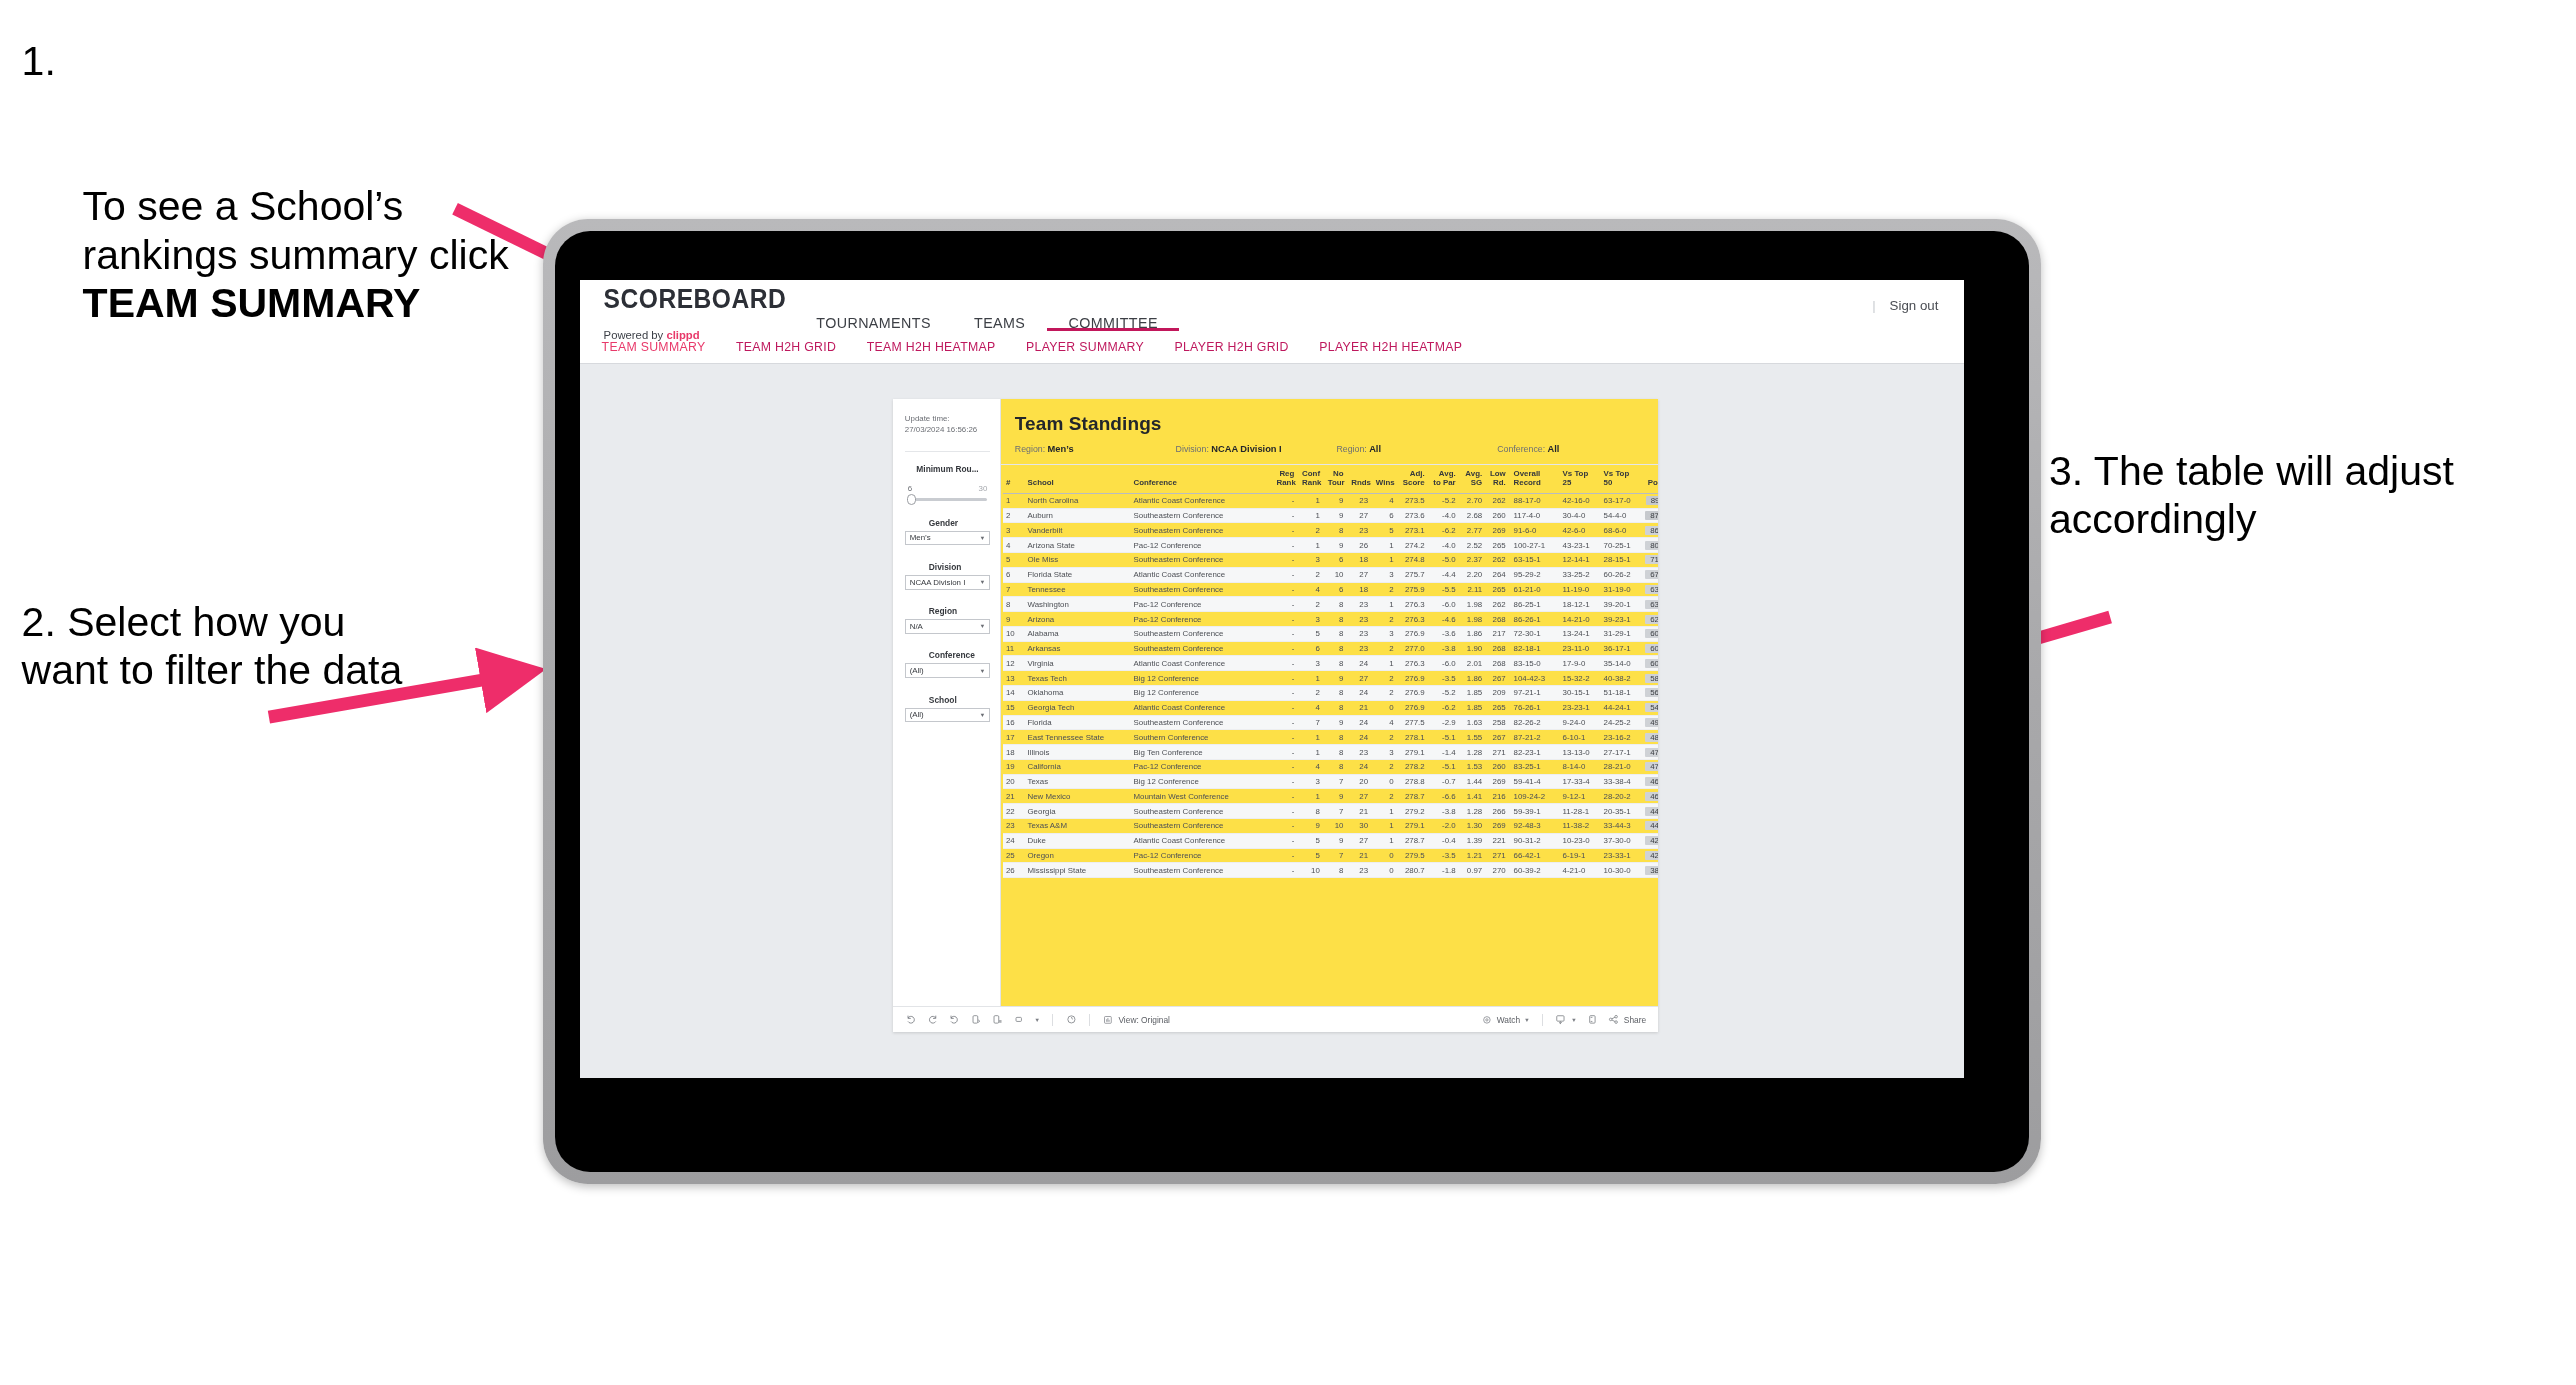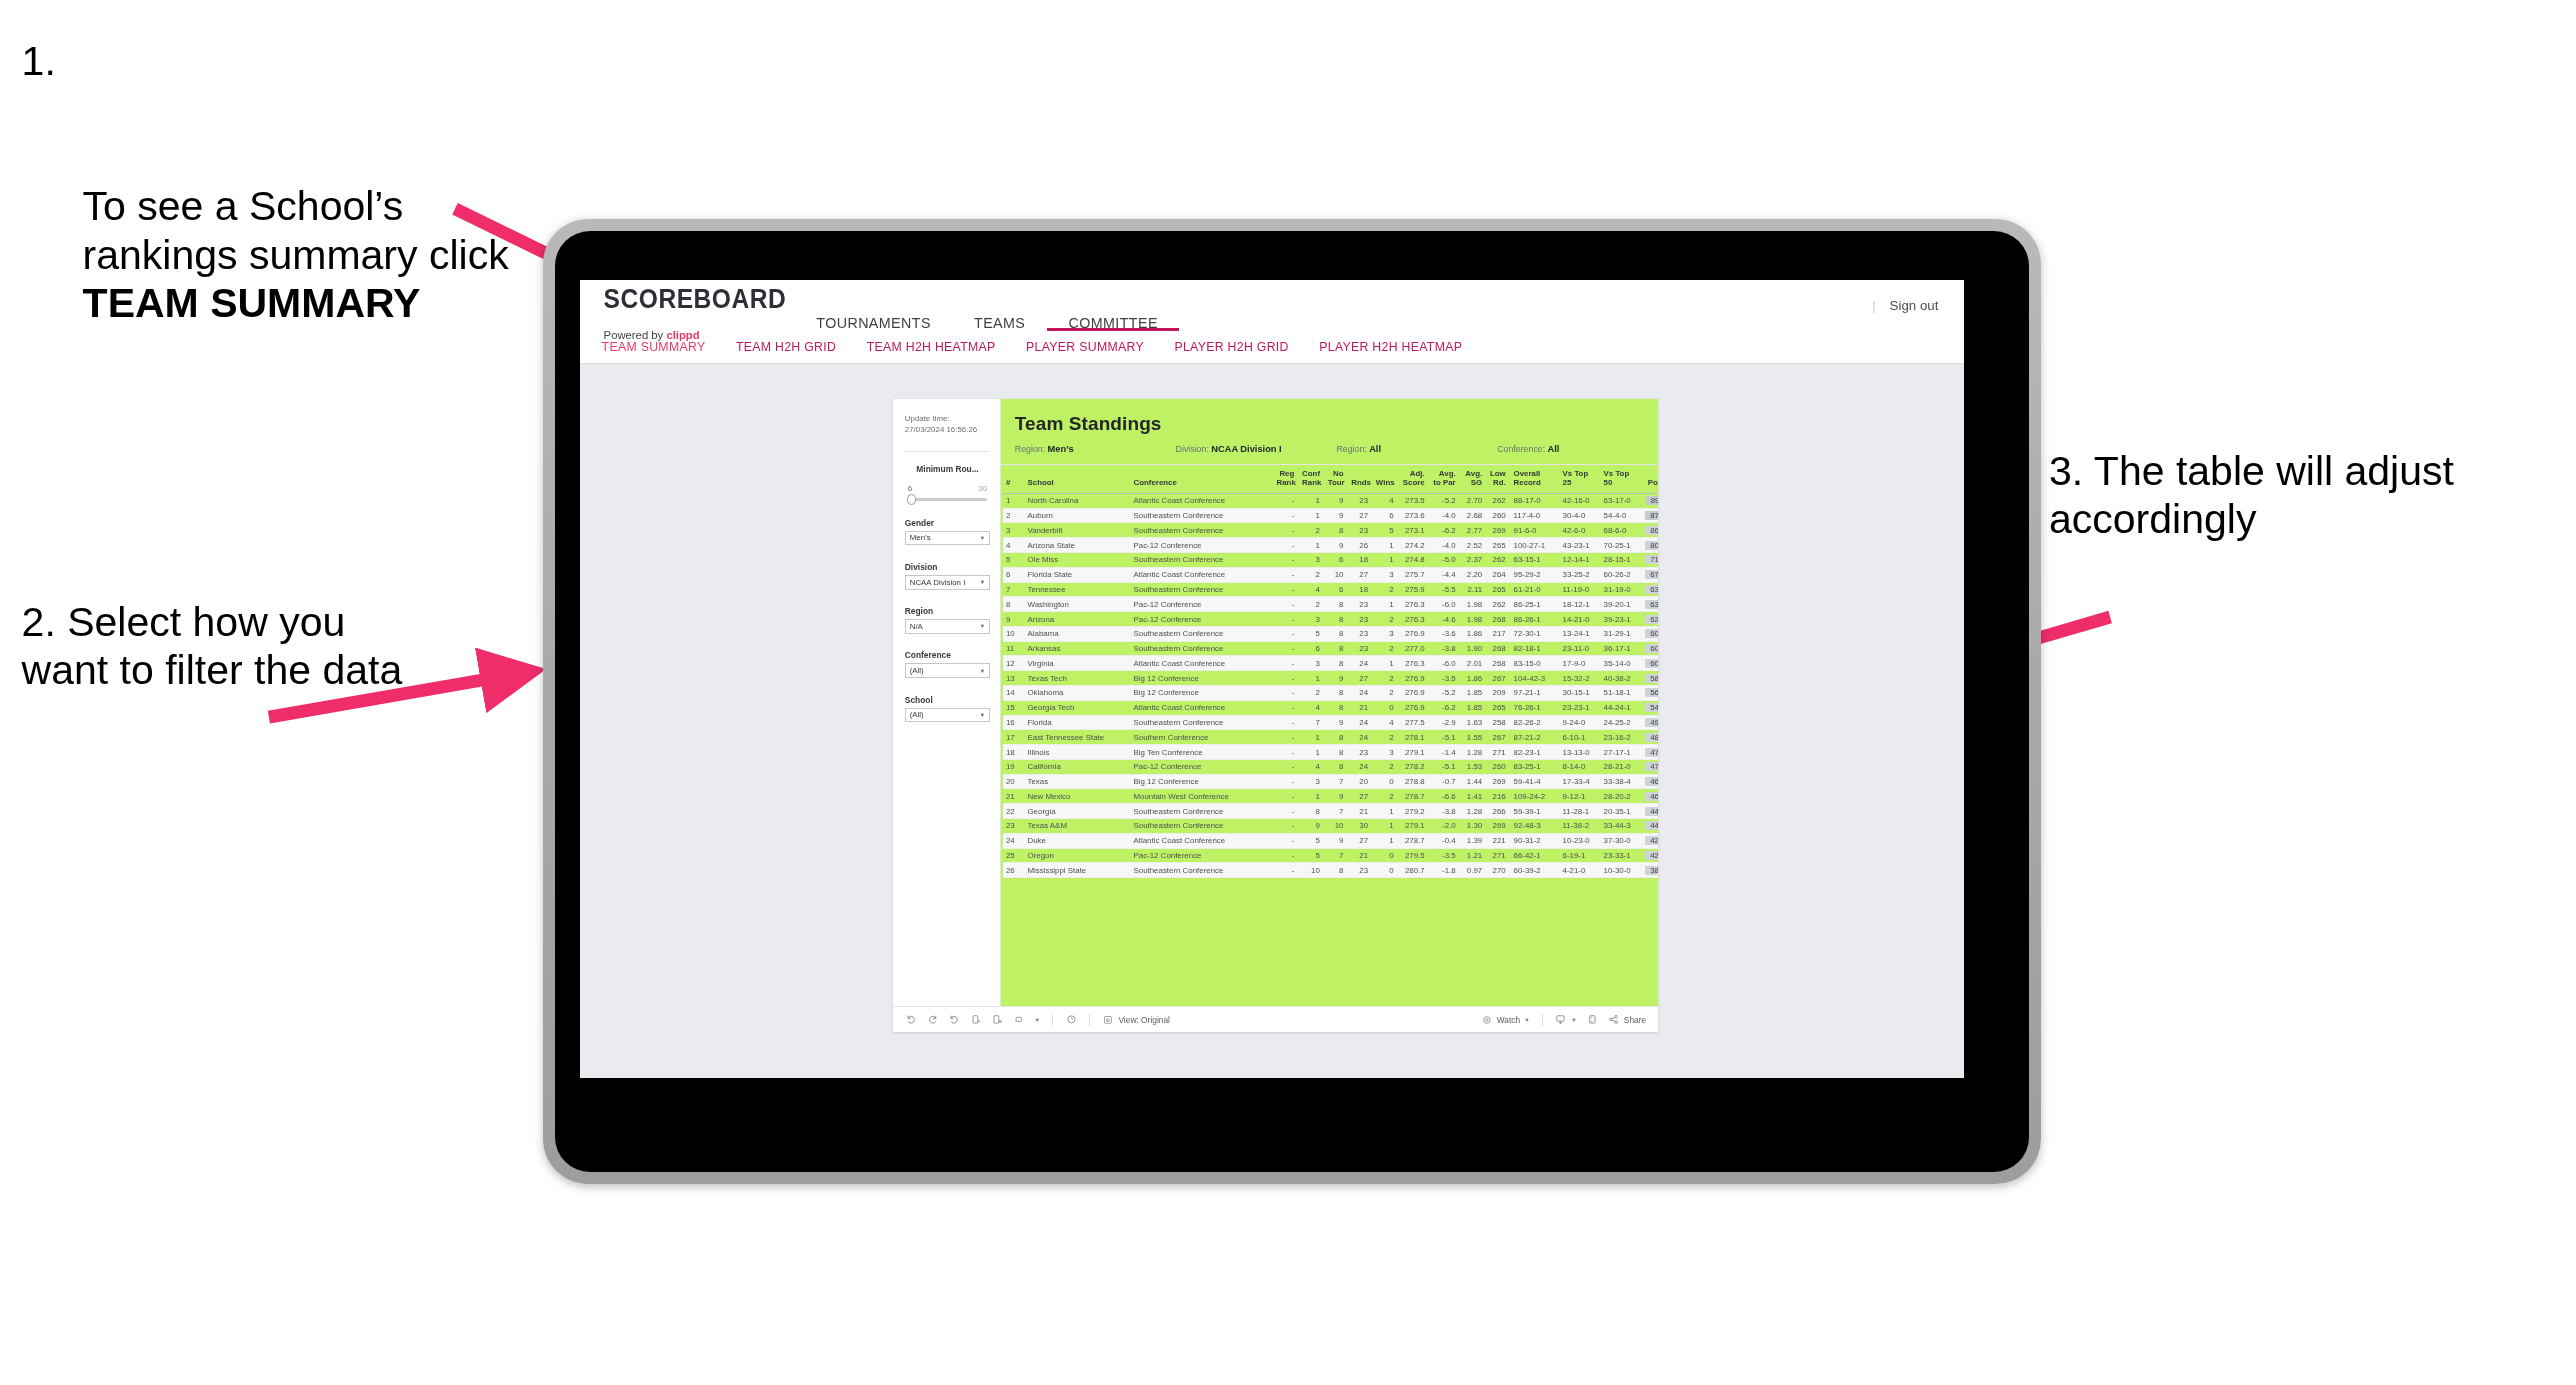--- a/index.html
+++ b/index.html
@@ -91,21 +91,21 @@
   .subnav-item.active { color: #e8396a; }
 
   
   .canvas {
     position: relative; height: calc(100% - 85px);
     background: #e9ebee; padding: 37px 0 0 0;
   }
   .dash {
     position: absolute; left: 313px; top: 35px;
     width: 765px; height: 633px;
-    background: #bef264; box-shadow: 0 1px 2.9px rgba(0,0,0,.14);
+    background: #fde047; box-shadow: 0 1px 2.9px rgba(0,0,0,.14);
     display: flex; flex-direction: column;
   }
   .dash-body { display: flex; flex: 1; min-height: 0; }
 
   
   .side {
     width: 108px; border-right: 1px solid #e2e4e7; padding: 13.8px 9.8px 0 11.8px;
     background: #fff; flex: none;
   }
   .upd-label { font-size: 7.9px; color: #6b6e74; line-height: 1.45; }
@@ -122,21 +122,21 @@
   .slider-track {
     height: 2.9px; background: #c9ccd1; border-radius: 2px;
     position: relative; margin: 4.9px 2.9px 0 2.9px;
   }
   .slider-thumb {
     position: absolute; left: -1px; top: -3.9px;
     width: 9.8px; height: 10.8px; background: #fff;
     border: 1px solid #9a9da2; border-radius: 4.9px;
   }
   .fgroup { margin-top: 16.7px; }
-  .flabel { font-size: 8.4px; color: #35383d; font-weight: bold; margin-bottom: 2.9px; }
+  .flabel { font-size: 8.4px; color: #35383d; font-weight: bold; margin-bottom: 2.9px; margin-left: 24px; }
   .fselect {
     height: 14.7px; border: 1px solid #c4c7cc; background: #fff;
     display: flex; align-items: center; padding: 0 3.9px;
     font-size: 7.9px; color: #35383d; position: relative;
   }
   .fselect .caret { margin-left: auto; font-size: 5.9px; color: #6b6e74; }
 
   
   .main { flex: 1; min-width: 0; display: flex; flex-direction: column; }
   .dash-title {

